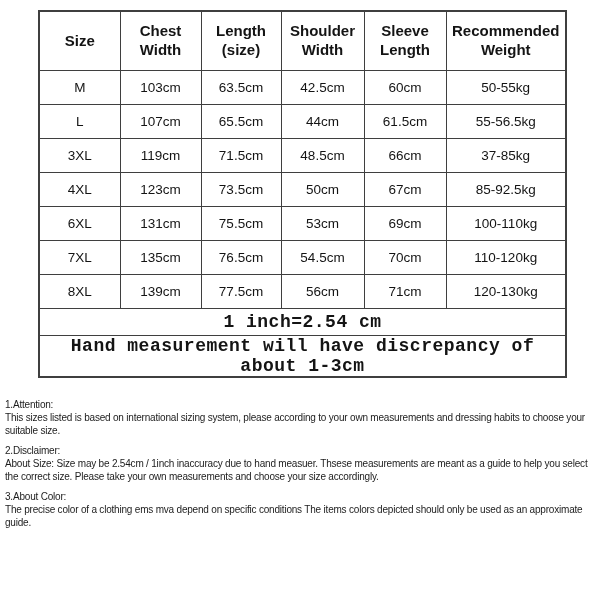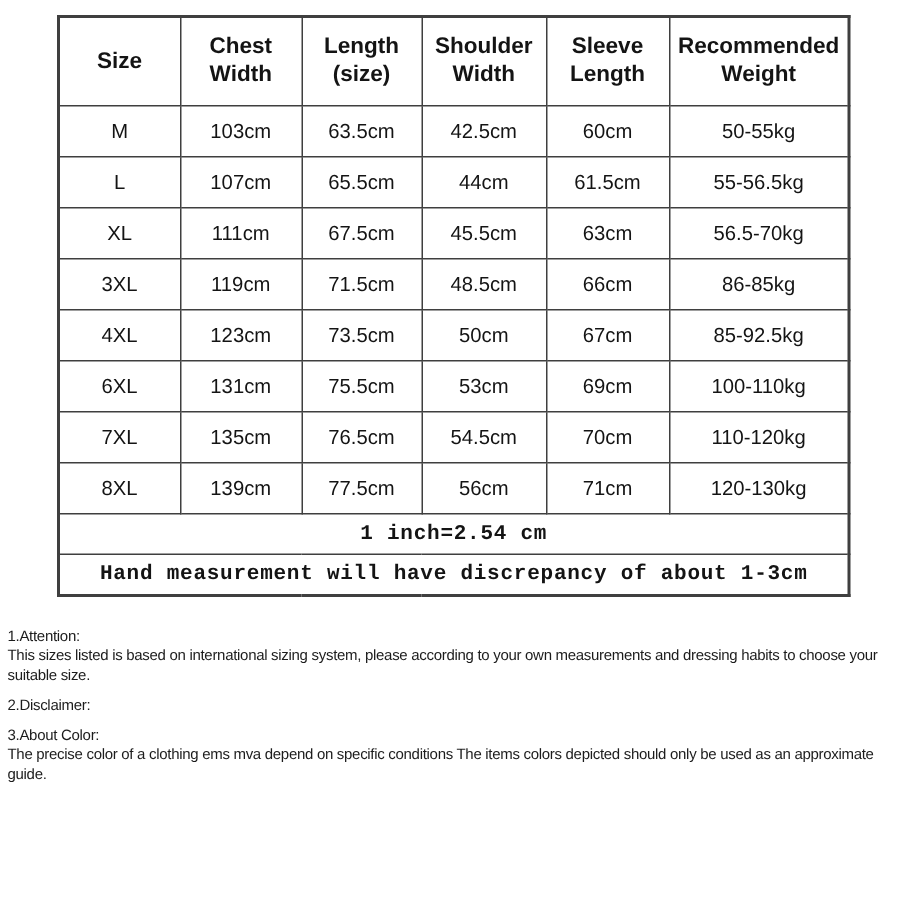--- a/index.html
+++ b/index.html
@@ -31,21 +31,21 @@
   }
   .size-table tbody td{
     height:33px;
     font-size:13.5px;
     font-weight:normal;
   }
   .size-table tfoot td{
     height:26px;
     font-family:"Liberation Mono","DejaVu Sans Mono",monospace;
     font-weight:bold;
-    font-size:14px;
+    font-size:18px;
     letter-spacing:0.5px;
   }
   .notes{
     margin:20px 5px 0 5px;
     font-size:10px;
     line-height:13px;
     letter-spacing:-0.2px;
     color:#1c1c1c;
   }
   .note{margin-bottom:7px}
@@ -84,34 +84,26 @@
       </tr>
       <tr>
         <td>L</td>
         <td>107cm</td>
         <td>65.5cm</td>
         <td>44cm</td>
         <td>61.5cm</td>
         <td>55-56.5kg</td>
       </tr>
       <tr>
-        <td>XL</td>
-        <td>111cm</td>
-        <td>67.5cm</td>
-        <td>45.5cm</td>
-        <td>63cm</td>
-        <td>56.5-70kg</td>
-      </tr>
-      <tr>
         <td>3XL</td>
         <td>119cm</td>
         <td>71.5cm</td>
         <td>48.5cm</td>
         <td>66cm</td>
-        <td>86-85kg</td>
+        <td>37-85kg</td>
       </tr>
       <tr>
         <td>4XL</td>
         <td>123cm</td>
         <td>73.5cm</td>
         <td>50cm</td>
         <td>67cm</td>
         <td>85-92.5kg</td>
       </tr>
       <tr>
@@ -149,18 +141,19 @@
   </tfoot>
 </table>
 
 <div class="notes">
   <div class="note">
     <div class="note-heading">1.Attention:</div>
     <div class="note-body">This sizes listed is based on international sizing system, please according to your own measurements and dressing habits to choose your suitable size.</div>
   </div>
   <div class="note">
     <div class="note-heading">2.Disclaimer:</div>
+    <div class="note-body">About Size: Size may be 2.54cm / 1inch inaccuracy due to hand measuer. Thsese measurements are meant as a guide to help you select the correct size. Please take your own measurements and choose your size accordingly.</div>
   </div>
   <div class="note">
     <div class="note-heading">3.About Color:</div>
     <div class="note-body">The precise color of a clothing ems mva depend on specific conditions The items colors depicted should only be used as an approximate guide.</div>
   </div>
 </div>
 
 </body></html>

